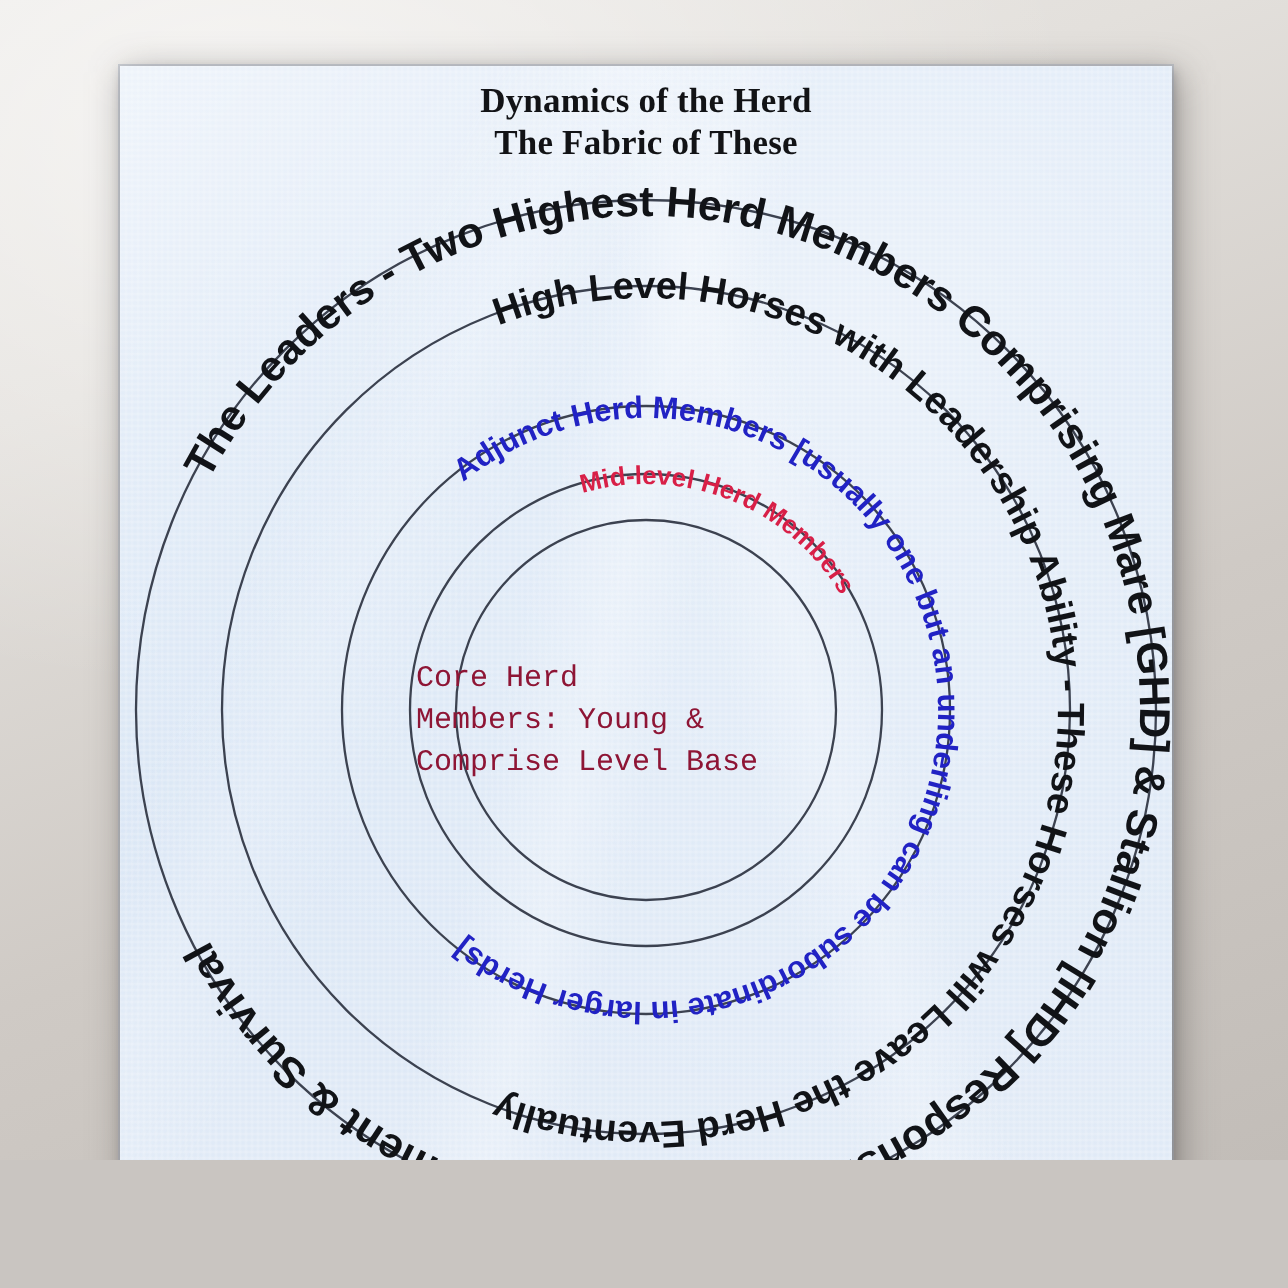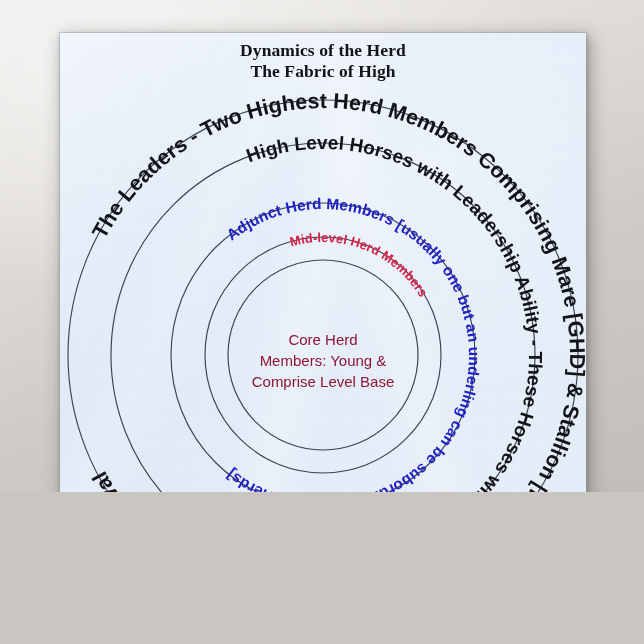--- a/index.html
+++ b/index.html
@@ -1,21 +1,21 @@
 <!DOCTYPE html>
 <html><head>
 <meta charset="utf-8">
 <style>
   html,body{margin:0;padding:0;}
   body{
     width:644px;height:644px;overflow:hidden;
     font-family:"Liberation Sans", sans-serif;
     background:#c9c5c1;
   }
-  #stage{position:relative;width:644px;height:492px;overflow:hidden;}
+  #stage{position:relative;width:644px;height:580px;overflow:hidden;}
 
   
   .wall{
     position:absolute;inset:0;
     background:
       radial-gradient(120% 90% at 18% 10%, rgba(255,255,255,.55) 0%, rgba(255,255,255,0) 55%),
       linear-gradient(160deg,#eceae7 0%,#e3e0dc 26%,#cfcac5 62%,#c2bdb8 100%);
   }
 
   
@@ -79,42 +79,42 @@
 
   .ring-txt{font-family:"Liberation Sans", sans-serif;font-weight:bold;}
   .t-outer{font-size:21.5px;fill:#111317;}
   .t-high {font-size:19px;  fill:#111317;}
   .t-adj  {font-size:15.5px;fill:#2122c4;}
   .t-mid  {font-size:13px;  fill:#d81f47;}
 
   .core{
     position:absolute;
     left:50%;top:296px;transform:translateX(-50%);
-    width:230px;text-align:center;
-    font-family:Liberation Sans, sans-serif;
+    width:230px;text-align:left;
+    font-family:Liberation Mono, monospace;
     font-size:15px;line-height:21px;
     color:#8e1535;
   }
 </style>
 </head>
 <body>
 
 <div id="stage">
 
   <div class="wall"></div>
   <div class="poster-shadow"></div>
 
   <div class="poster">
 
     <div class="paper-tex"></div>
     <div class="streaks"></div>
 
     <div class="title">
       <div>Dynamics of the Herd</div>
-      <div>The Fabric of High</div>
+      <div>The Fabric of These</div>
     </div>
 
     <svg class="rings" viewBox="0 0 526 579">
       <defs>
 
         <path id="p-outer" d="M 263,322 m -247,0 a 247,247 0 1 1 494,0 a 247,247 0 1 1 -494,0"></path>
         <path id="p-high" d="M 263,322 m -206,0 a 206,206 0 1 1 412,0 a 206,206 0 1 1 -412,0"></path>
         <path id="p-adj" d="M 263,322 m -146,0 a 146,146 0 1 1 292,0 a 146,146 0 1 1 -292,0"></path>
         <path id="p-mid" d="M 263,322 m -113,0 a 113,113 0 1 1 226,0 a 113,113 0 1 1 -226,0"></path>
       </defs>

